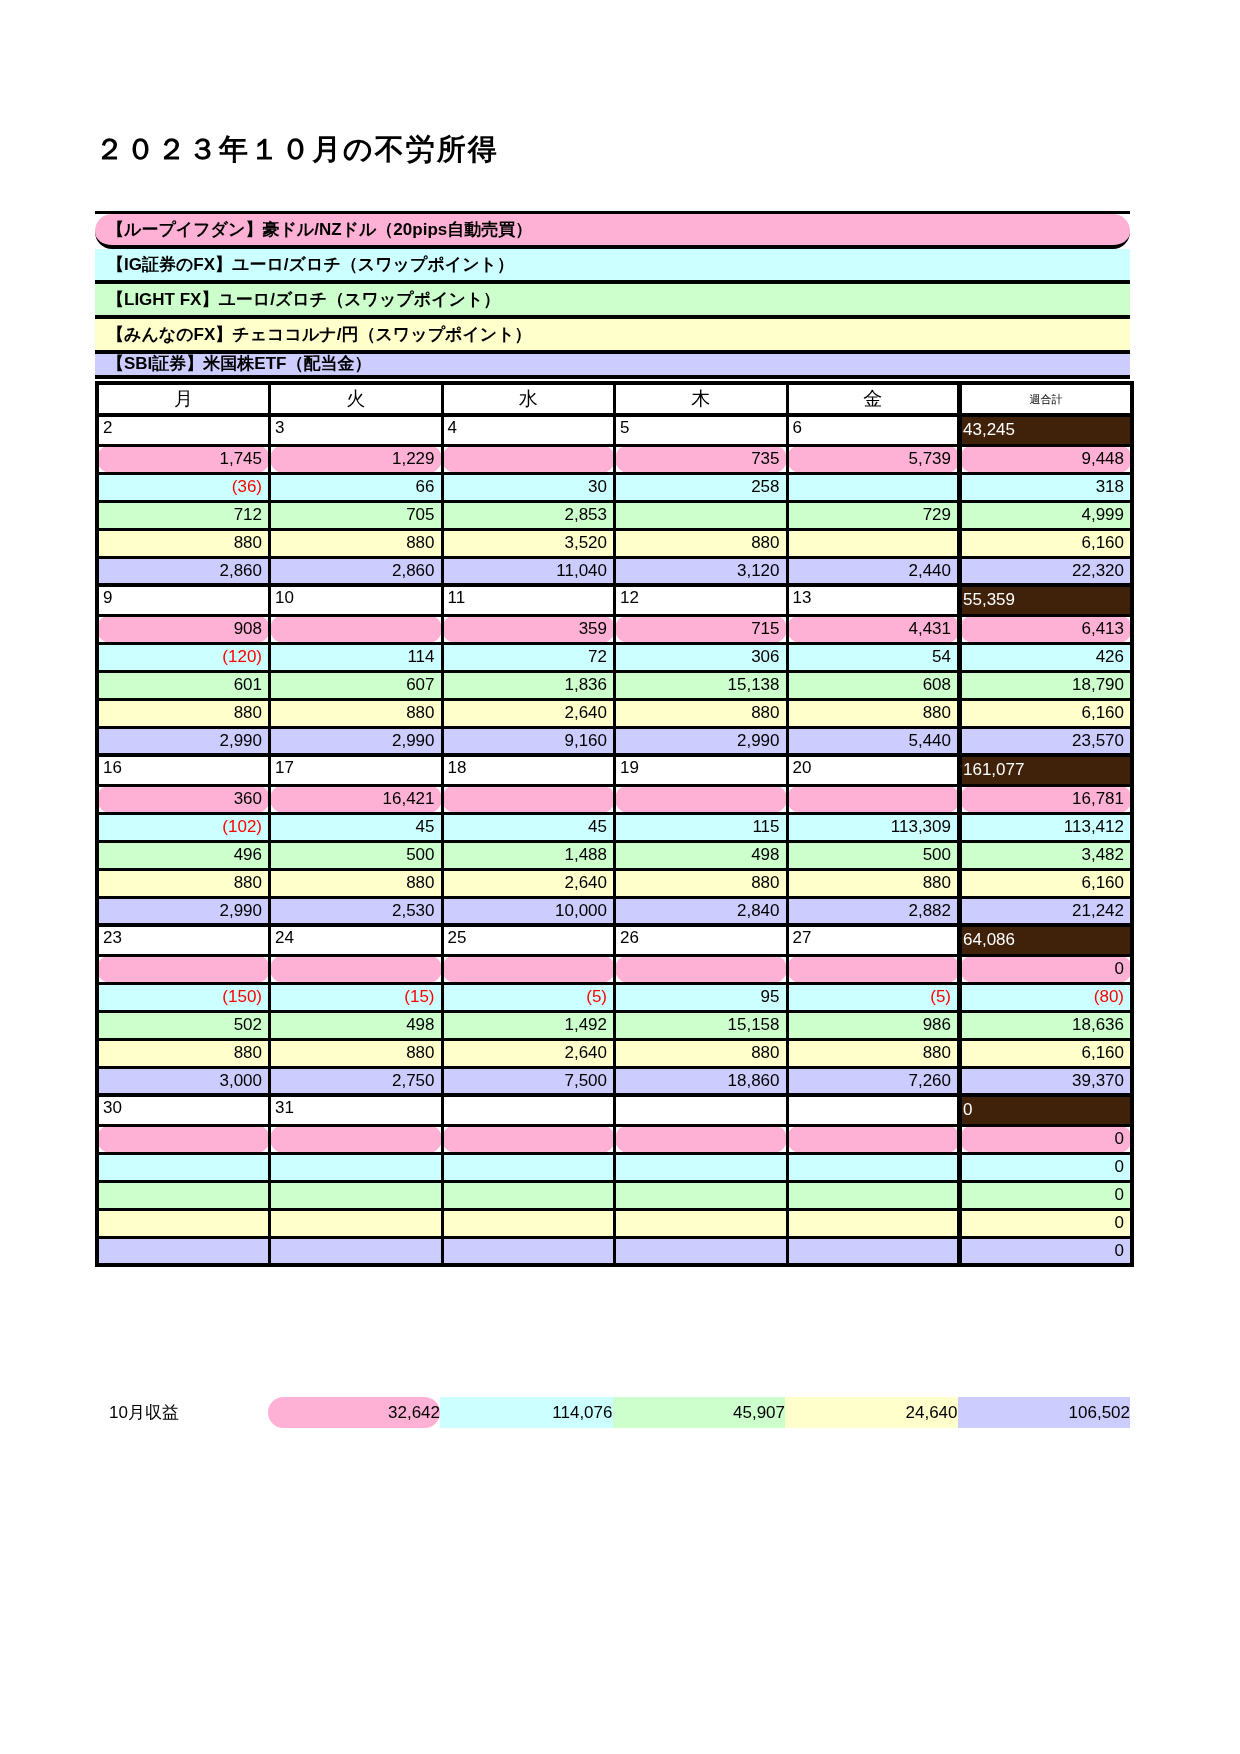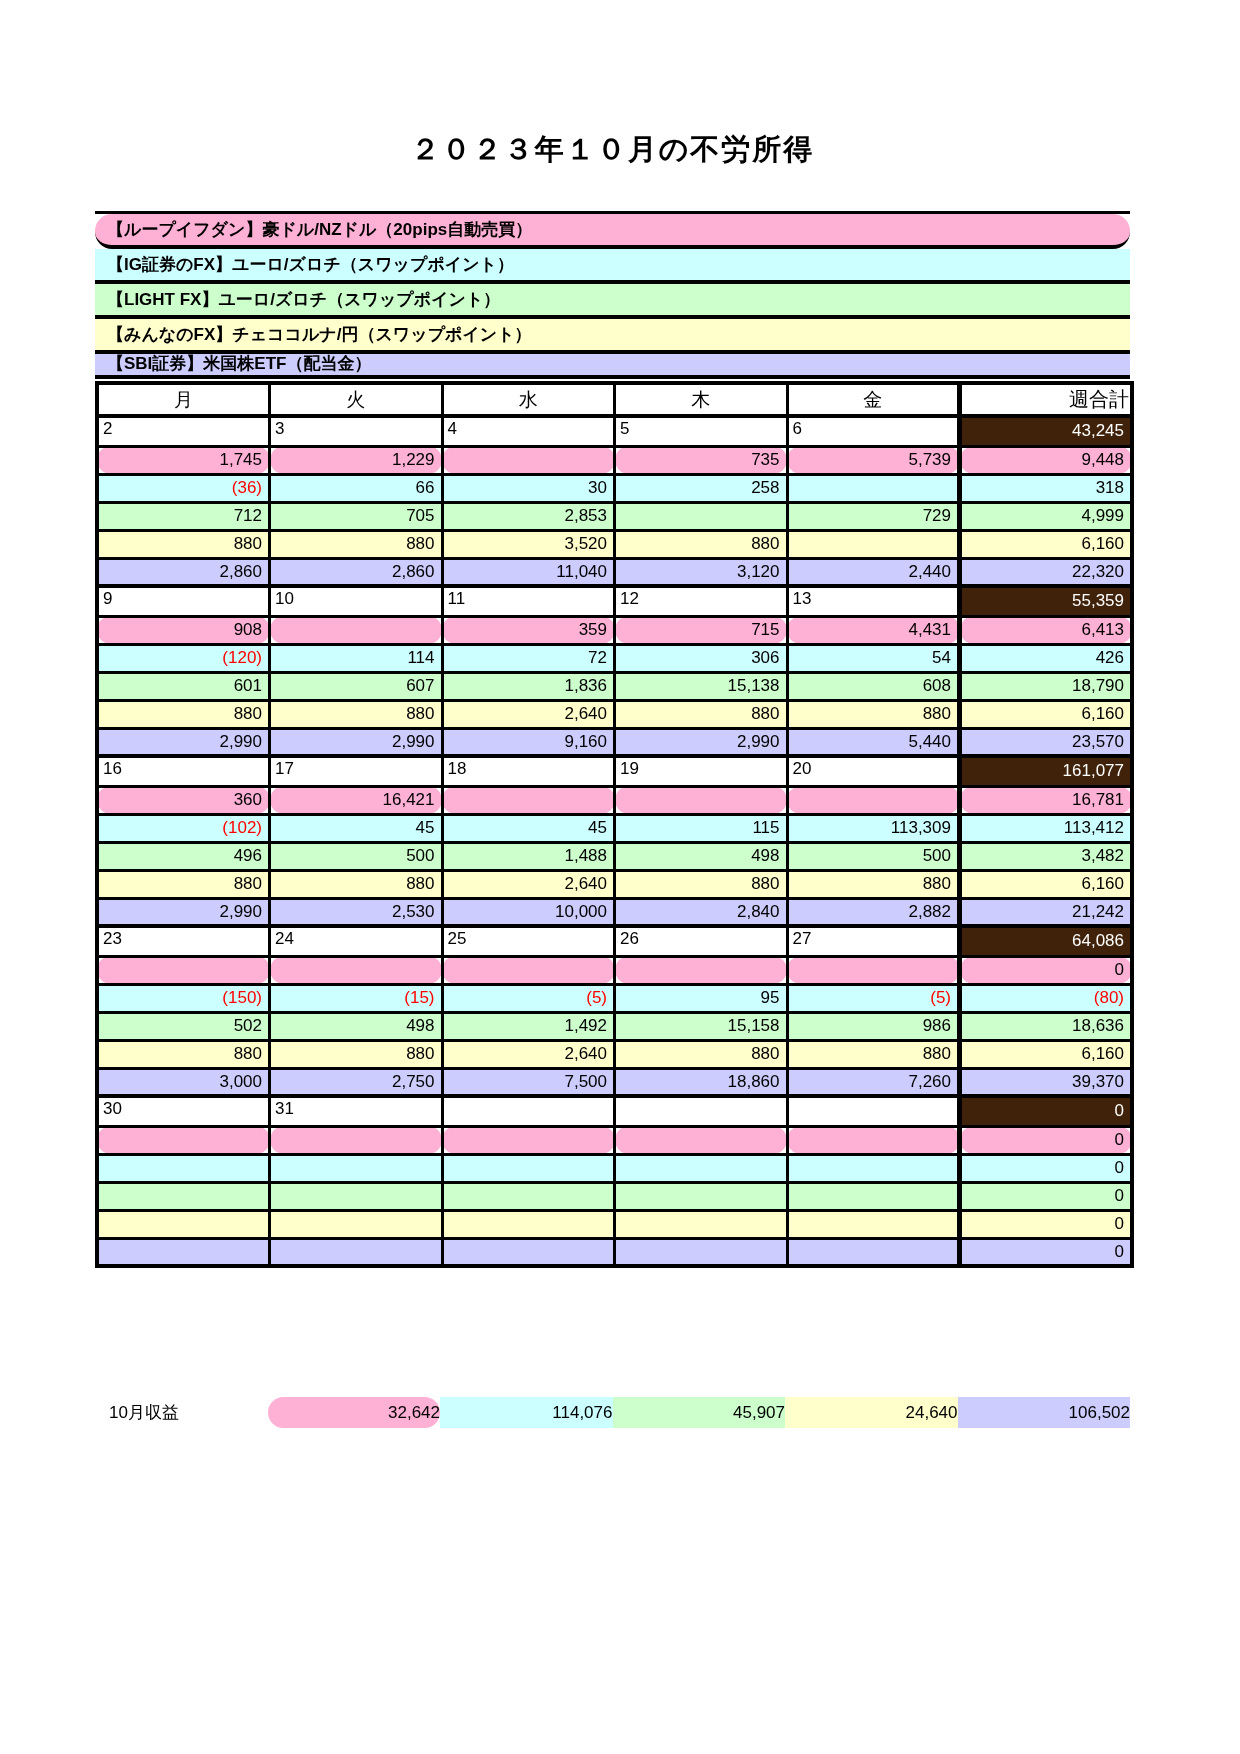--- a/index.html
+++ b/index.html
@@ -2,46 +2,46 @@
 <html style="--pink: #FFB0D5; --cyan: #CCFFFF; --green: #CCFFCC; --yellow: #FFFFCC; --purple: #CCCCFF; --week_total_bg: #3F2209; --week_total_text: #FFFFFF; --negative: #FF0000;"><head>
 <meta charset="utf-8">
 <style>
   html,body{margin:0;padding:0;background:#fff;}
   .page{
     position:relative;width:1240px;height:1754px;background:#fff;overflow:hidden;
     font-family:"Liberation Sans","DejaVu Sans",sans-serif;color:#000;
   }
   .title{
     position:absolute;top:130px;left:95px;width:1035px;margin:0;
-    text-align:center;font-size:29px;font-weight:bold;letter-spacing:2px;
+    text-align:left;font-size:29px;font-weight:bold;letter-spacing:2px;
   }
   
   .legend{position:absolute;top:211px;left:95px;width:1035px;border-top:3px solid #000;}
   .legend-band{
     border-bottom:4px solid #000;height:31px;display:flex;align-items:center;
     padding-left:12px;font-size:17px;font-weight:bold;box-sizing:content-box;
   }
   .legend-band:last-child{height:21px;align-items:flex-end;}
   
   .cal{
     position:absolute;top:381px;left:95px;width:1035px;
     border-collapse:collapse;table-layout:fixed;border:4px solid #000;
   }
   .cal th,.cal td{
     border:3px solid #000;box-sizing:border-box;overflow:hidden;white-space:nowrap;
     font-weight:normal;
   }
   .cal th{height:30px;font-size:19px;background:#fff;text-align:center;border-bottom-width:4px;}
-  .cal th:last-child{font-size:20px;text-align:right;}
+  .cal th:last-child{font-size:11px;}
   .cal td:last-child,.cal th:last-child{border-left-width:5px;}
   td.day{height:30px;background:#fff;text-align:left;vertical-align:top;font-size:17px;
          padding:1px 0 0 4px;border-top-width:4px;}
   td.num{height:28px;text-align:right;padding-right:6px;font-size:17px;}
   td.week-total{background:var(--week_total_bg);color:var(--week_total_text);
-         text-align:right;padding-right:6px;font-size:17px;border-top-width:4px;}
+         padding-right:6px;font-size:17px;border-top-width:4px;}
   .neg{color:var(--negative);}
   .c-pink{background:var(--pink);border-radius:17px;}
   .c-cyan{background:var(--cyan);}
   .c-green{background:var(--green);}
   .c-yellow{background:var(--yellow);}
   .c-purple{background:var(--purple);}
   
   .summary{position:absolute;top:1397px;left:95px;width:1035px;display:flex;height:31px;font-size:17px;}
   .summary .lbl{width:172.5px;display:flex;align-items:center;padding-left:14px;box-sizing:border-box;}
   .summary .cell{width:172.5px;text-align:right;line-height:31px;padding-right:0;box-sizing:border-box;}

